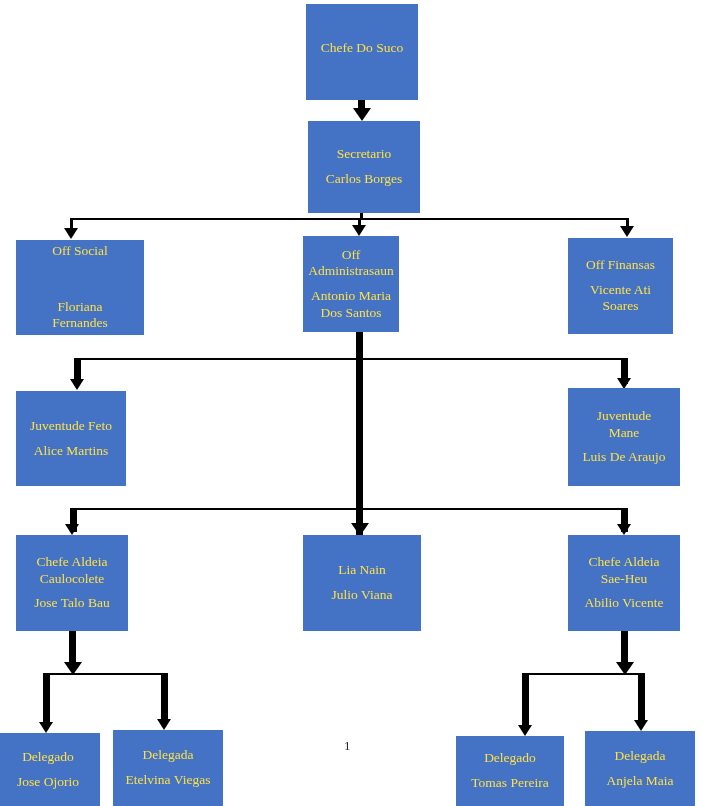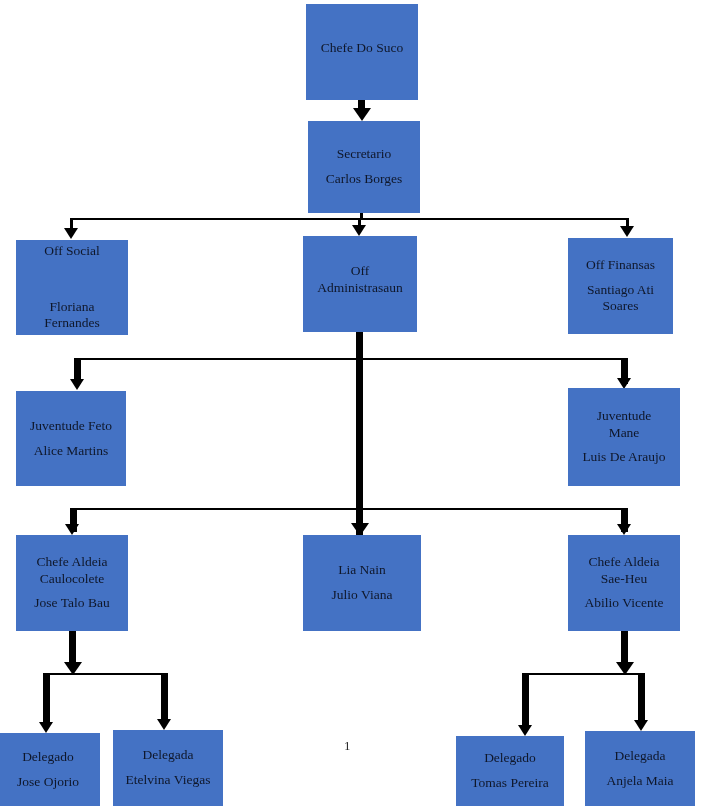--- a/index.html
+++ b/index.html
@@ -13,21 +13,21 @@
   #chart {
     position: relative;
     width: 707px;
     height: 806px;
     background: #ffffff;
     overflow: hidden;
   }
   .node {
     position: absolute;
     background: #4472C4;
-    color: #0f172a;
+    color: #fde047;
     display: flex;
     flex-direction: column;
     align-items: center;
     justify-content: center;
     text-align: center;
     box-sizing: border-box;
     line-height: 1.22;
     font-size: 13.5px;
     padding: 2px 4px;
   }
@@ -121,41 +121,45 @@
       </div>
     </div>
     <div class="node" style="left: 308px; top: 121px; width: 112px; height: 92px; background: rgb(68, 114, 196);">
       <div class="role">
         <span class="title-line">Secretario</span>
       </div>
       <div class="person">
         <span class="name-line">Carlos Borges</span>
       </div>
     </div>
-    <div class="node" style="left: 16px; top: 240px; width: 112px; height: 95px; background: rgb(68, 114, 196); gap: 31px;">
+    <div class="node" style="left: 16px; top: 240px; width: 128px; height: 95px; background: rgb(68, 114, 196); gap: 31px;">
       <div class="role">
         <span class="title-line">Off Social</span>
       </div>
       <div class="person">
         <span class="name-line">Floriana</span>
         <span class="name-line">Fernandes</span>
       </div>
     </div>
-    <div class="node" style="left: 303px; top: 236px; width: 114px; height: 96px; background: rgb(68, 114, 196);">
+    <div class="node" style="left: 303px; top: 236px; width: 96px; height: 96px; background: rgb(68, 114, 196);">
       <div class="role">
         <span class="title-line">Off</span>
         <span class="title-line">Administrasaun</span>
       </div>
+      <div class="person">
+        <span class="name-line">Antonio Maria</span>
+        <span class="name-line">Dos Santos</span>
+      </div>
     </div>
     <div class="node" style="left: 568px; top: 238px; width: 105px; height: 96px; background: rgb(68, 114, 196);">
       <div class="role">
         <span class="title-line">Off Finansas</span>
       </div>
       <div class="person">
-        <span class="name-line">Santiago Ati</span>
+        <span class="name-line">Vicente Ati</span>
         <span class="name-line">Soares</span>
       </div>
     </div>
     <div class="node" style="left: 16px; top: 391px; width: 110px; height: 95px; background: rgb(68, 114, 196); text-align: right;">
       <div class="role">
         <span class="title-line">Juventude Feto</span>
       </div>
       <div class="person">
         <span class="name-line">Alice Martins</span>
       </div>

